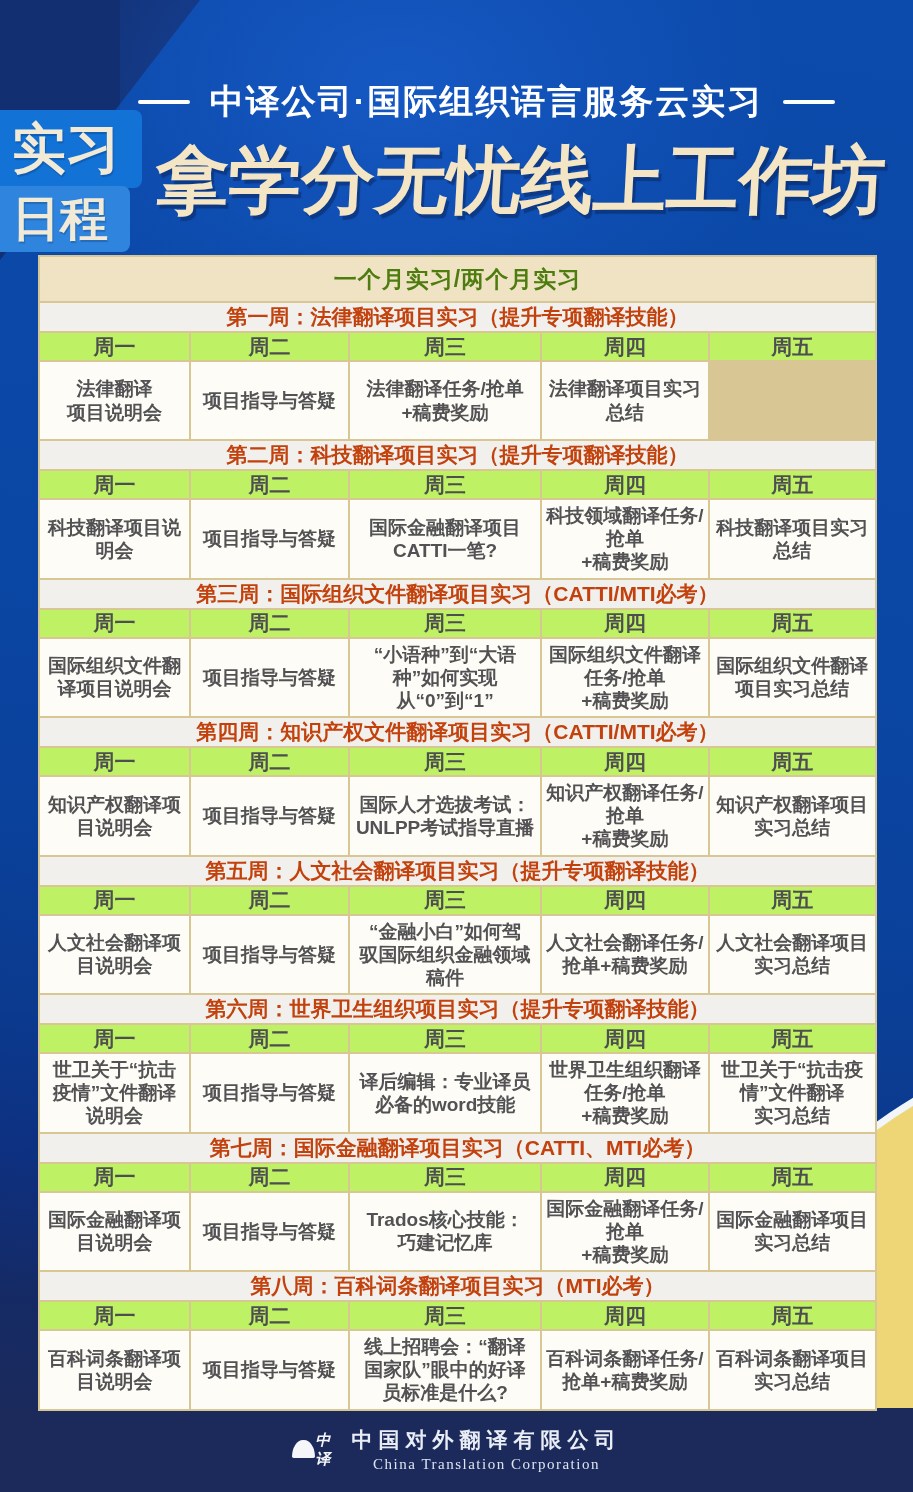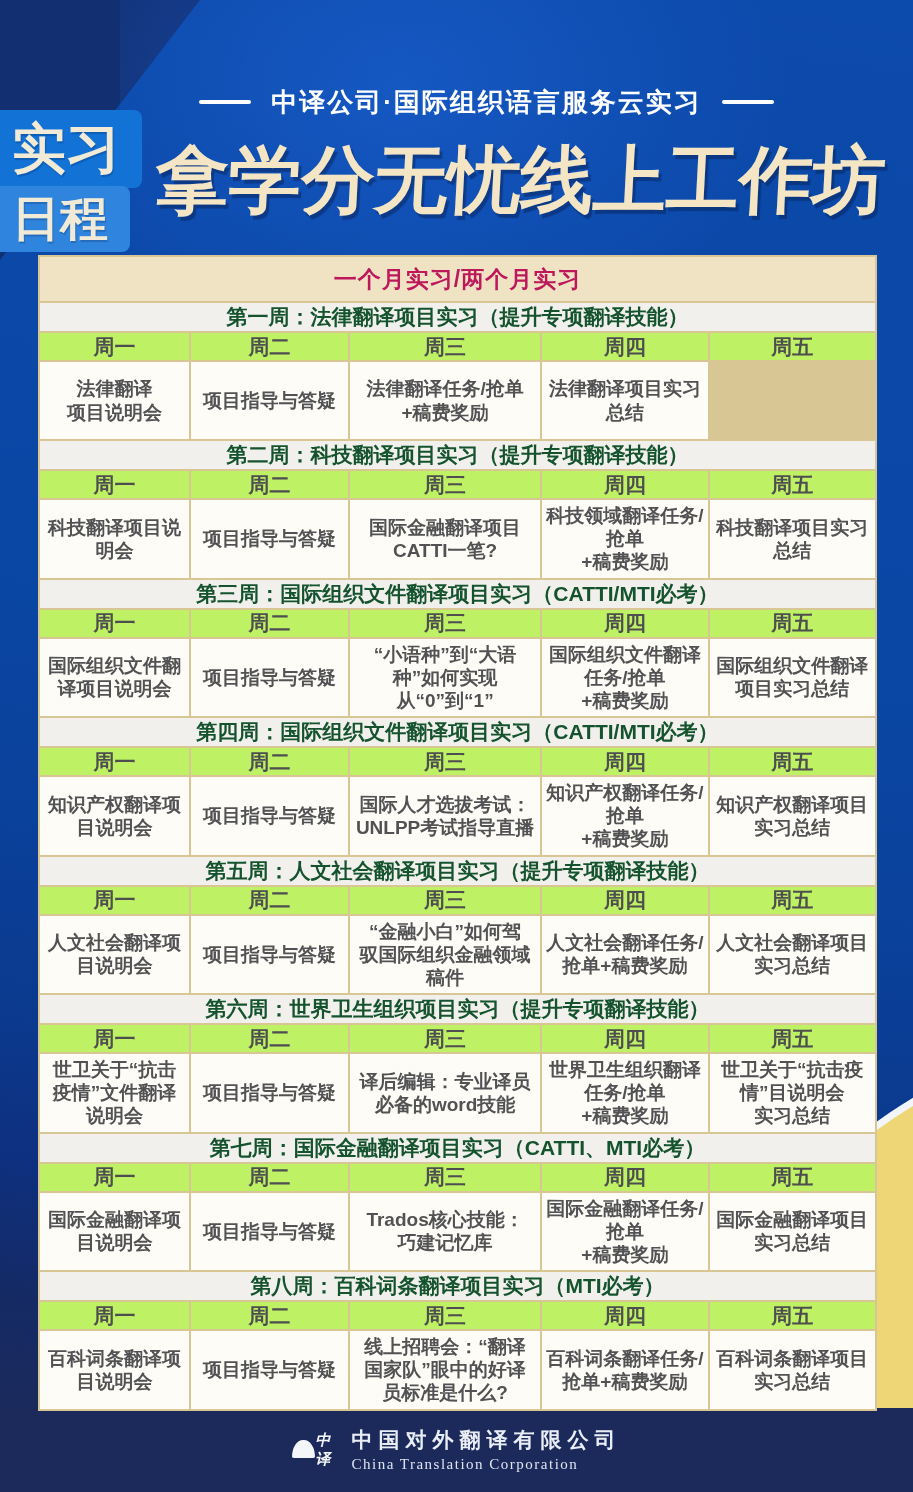--- a/index.html
+++ b/index.html
@@ -22,21 +22,21 @@
     border-radius:50%; background:#eed677;
     box-shadow:-5px -5px 0 0 rgba(255,255,255,.95);
   }
   .footer-band {
     position:absolute; left:0; bottom:0; width:100%; height:84px; background:#1b2a5a;
   }
   
   .kicker {
     position:absolute; top:86px; left:60px; right:0; height:32px;
     display:flex; align-items:center; justify-content:center; gap:20px;
-    color:#ffffff; font-size:26px; font-weight:700; letter-spacing:2px;
+    color:#ffffff; font-size:34px; font-weight:700; letter-spacing:2px;
   }
   .kicker .dash { width:52px; height:4px; background:#fdfdfd; border-radius:2px; }
   .badge { position:absolute; left:-10px; top:110px; }
   .badge-row {
     color:#f1ead6; font-weight:900; display:flex; align-items:center; justify-content:center;
     border-radius:8px; text-shadow:1px 2px 1px rgba(8,30,80,.25);
   }
   .badge-row.r1 { width:152px; height:78px; font-size:54px; background:#1272d6; }
   .badge-row.r2 { width:140px; height:66px; font-size:48px; background:#2f85dd; margin-top:-2px; }
   .main-title {
@@ -49,25 +49,25 @@
   }
   
   .schedule {
     position:absolute; left:38px; top:255px; width:839px;
     display:flex; flex-direction:column; gap:2px;
     background:#d8c794; border:2px solid #d8c794; box-sizing:border-box;
   }
   .row { display:grid; grid-template-columns:18fr 19fr 23fr 20fr 20fr; gap:2px; background:#d8c794; }
   .banner-row {
     height:44px; background:#f0e3c4; display:flex; align-items:center; justify-content:center;
-    font-size:23px; font-weight:700; color:#be185d; letter-spacing:1px;
+    font-size:23px; font-weight:700; color:#4d7c0f; letter-spacing:1px;
   }
   .week-header {
     height:28px; background:#f1f0ec; display:flex; align-items:center; justify-content:center;
-    font-size:21px; font-weight:700; color:#14532d;
+    font-size:21px; font-weight:700; color:#c2410c;
   }
   .day-cell {
     height:27px; background:#bef264; display:flex; align-items:center; justify-content:center;
     font-size:21px; font-weight:700; color:#4e4e50;
   }
   .cell {
     min-height:77px; background:#fdfcf6; display:flex; align-items:center; justify-content:center;
     text-align:center; font-size:19px; font-weight:700; color:#525254;
     line-height:1.22; white-space:pre-line; padding:4px 2px; box-sizing:border-box;
     overflow-wrap:anywhere;
@@ -79,21 +79,21 @@
   }
   .logo { display:flex; flex-direction:row; align-items:center; width:46px; }
   .logo-dome {
     width:36px; height:18px; background:#f5f6fa;
     border-radius:50% 50% 4px 4px / 100% 100% 8% 8%;
   }
   .logo-zhongyi {
     color:#f5f6fa; font-size:15px; font-style:italic; font-weight:700;
     font-family:"Liberation Serif", serif; margin-top:1px; letter-spacing:2px;
   }
-  .company { display:flex; flex-direction:column; align-items:flex-start; }
+  .company { display:flex; flex-direction:column; align-items:center; }
   .company-cn {
     color:#e9edf6; font-size:21px; font-weight:700; letter-spacing:6px;
     font-family:"Liberation Serif", serif;
   }
   .company-en {
     color:#dfe4f0; font-size:15px; letter-spacing:1.5px; margin-top:2px;
     font-family:"Liberation Serif", serif;
   }
 </style>
 </head>
@@ -173,21 +173,21 @@
         <div class="cell">项目指导与答疑</div>
         <div class="cell">“小语种”到“大语
 种”如何实现
 从“0”到“1”</div>
         <div class="cell">国际组织文件翻译
 任务/抢单
 +稿费奖励</div>
         <div class="cell">国际组织文件翻译
 项目实习总结</div>
       </div>
-      <div class="week-header">第四周：国际组织文件翻译项目实习（CATTI/MTI必考）</div>
+      <div class="week-header">第四周：知识产权文件翻译项目实习（CATTI/MTI必考）</div>
       <div class="row">
         <div class="day-cell">周一</div>
         <div class="day-cell">周二</div>
         <div class="day-cell">周三</div>
         <div class="day-cell">周四</div>
         <div class="day-cell">周五</div>
       </div>
       <div class="row">
         <div class="cell">知识产权翻译项
 目说明会</div>
@@ -232,21 +232,21 @@
         <div class="cell">世卫关于“抗击
 疫情”文件翻译
 说明会</div>
         <div class="cell">项目指导与答疑</div>
         <div class="cell">译后编辑：专业译员
 必备的word技能</div>
         <div class="cell">世界卫生组织翻译
 任务/抢单
 +稿费奖励</div>
         <div class="cell">世卫关于“抗击疫
-情”目说明会
+情”文件翻译
 实习总结</div>
       </div>
       <div class="week-header">第七周：国际金融翻译项目实习（CATTI、MTI必考）</div>
       <div class="row">
         <div class="day-cell">周一</div>
         <div class="day-cell">周二</div>
         <div class="day-cell">周三</div>
         <div class="day-cell">周四</div>
         <div class="day-cell">周五</div>
       </div>

